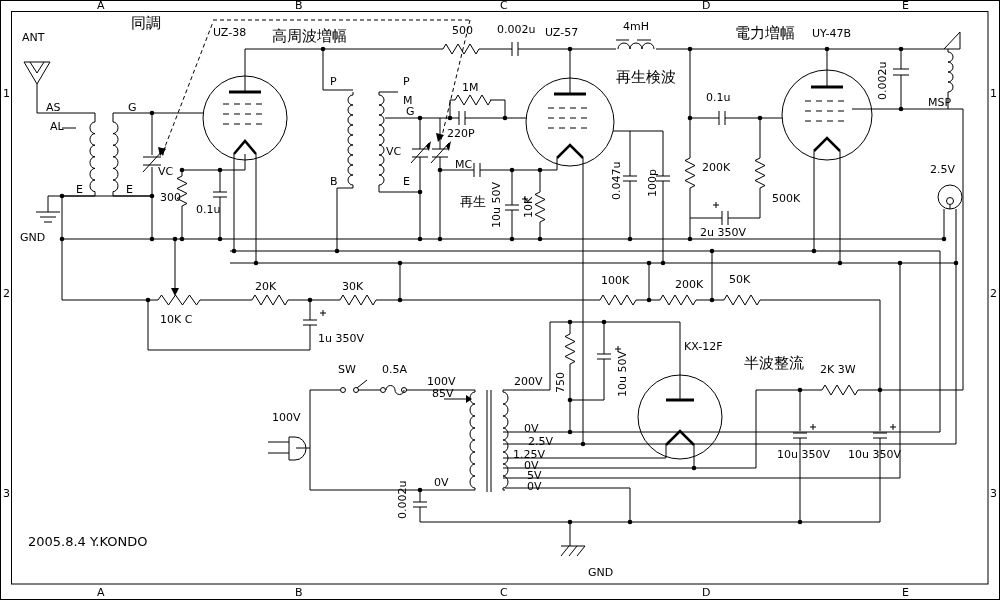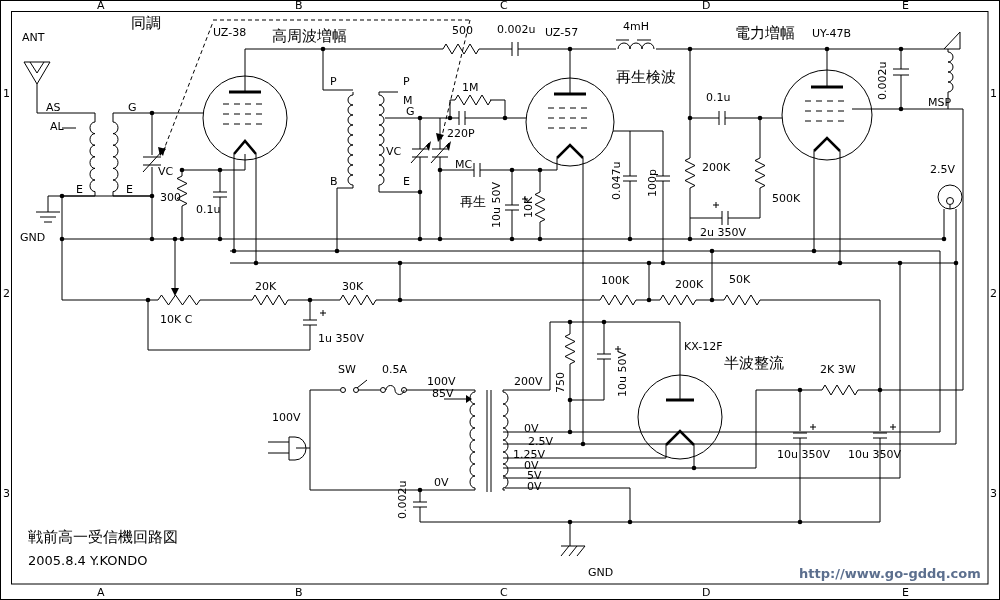--- a/index.html
+++ b/index.html
@@ -275,21 +275,21 @@
       <span class="lbl" style="left: 3px; top: 88px;">1</span>
       <span class="lbl" style="left: 3px; top: 288px;">2</span>
       <span class="lbl" style="left: 3px; top: 488px;">3</span>
       <span class="lbl" style="left: 990px; top: 88px;">1</span>
       <span class="lbl" style="left: 990px; top: 288px;">2</span>
       <span class="lbl" style="left: 990px; top: 488px;">3</span>
       <span class="lbl big" style="left: 131px; top: 16px;">同調</span>
       <span class="lbl big" style="left: 272px; top: 29px;">高周波増幅</span>
       <span class="lbl big" style="left: 616px; top: 70px;">再生検波</span>
       <span class="lbl big" style="left: 735px; top: 26px;">電力増幅</span>
-      <span class="lbl big" style="left: 724px; top: 356px;">半波整流</span>
+      <span class="lbl big" style="left: 744px; top: 356px;">半波整流</span>
       <span class="lbl mid" style="left: 460px; top: 156px; margin-top: 39px;">再生</span>
       <span class="lbl" style="left: 213px; top: 27px;">UZ-38</span>
       <span class="lbl" style="left: 545px; top: 27px;">UZ-57</span>
       <span class="lbl" style="left: 812px; top: 28px;">UY-47B</span>
       <span class="lbl" style="left: 684px; top: 341px;">KX-12F</span>
       <span class="lbl" style="left: 22px; top: 32px;">ANT</span>
       <span class="lbl" style="left: 46px; top: 102px;">AS</span>
       <span class="lbl" style="left: 50px; top: 121px;">AL</span>
       <span class="lbl" style="left: 128px; top: 102px;">G</span>
       <span class="lbl" style="left: 76px; top: 184px;">E</span>
@@ -345,18 +345,16 @@
       <span class="lbl" style="left: 527px; top: 470px;">5V</span>
       <span class="lbl" style="left: 527px; top: 481px;">0V</span>
       <span class="lbl v" style="left: 397px; top: 519px;">0.002u</span>
       <span class="lbl" style="left: 588px; top: 567px;">GND</span>
       <span class="lbl" style="left: 820px; top: 364px;">2K 3W</span>
       <span class="lbl" style="left: 777px; top: 449px;">10u 350V</span>
       <span class="lbl" style="left: 848px; top: 449px;">10u 350V</span>
     </div>
 
   <div id="title-block">
-    <span id="schem-title">戦前高一受信機回路図</span>
     <span id="schem-date">2005.8.4 Y.KONDO</span>
   </div>
 
-  <a id="watermark">http://www.go-gddq.com</a>
 </div>
 
 </body></html>

